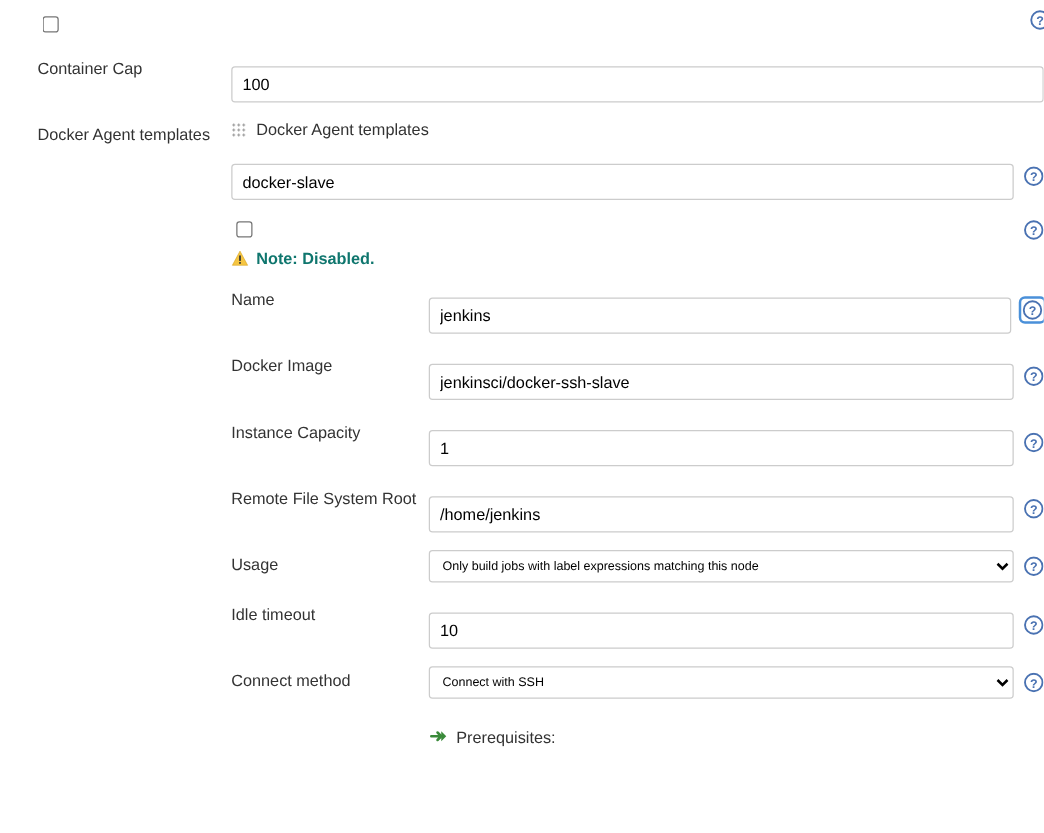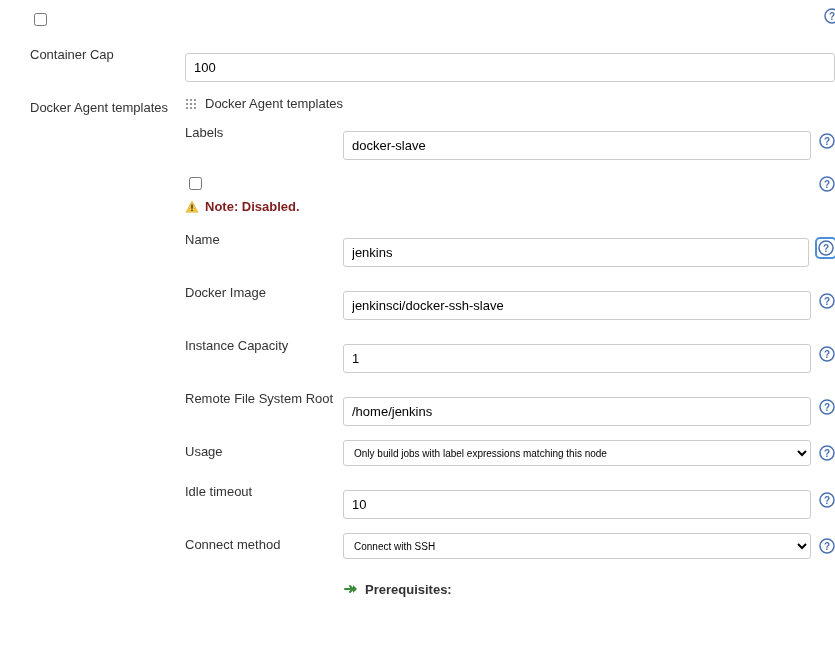--- a/index.html
+++ b/index.html
@@ -82,21 +82,21 @@
     margin-right: 8px;
     background-image: radial-gradient(circle, #999 1px, transparent 1px);
     background-size: 4px 4px;
   }
   .nested-row {
     display: flex;
     align-items: flex-start;
     margin-bottom: 14px;
   }
   .note {
-    color: #7f1d1d;
+    color: #0f766e;
     font-weight: bold;
     margin-top: 6px;
     display: flex;
     align-items: center;
   }
   .warn-icon {
     width: 14px;
     height: 14px;
     margin-right: 6px;
     display: inline-flex;
@@ -116,21 +116,21 @@
   }
   .btn-row-right {
     display: flex;
     justify-content: flex-end;
     padding-right: 24px;
   }
   .prereq-header {
     display: flex;
     align-items: center;
     margin-top: 8px;
-    font-weight: bold;
+    font-weight: normal;
   }
   .arrow-icon {
     width: 16px;
     height: 16px;
     margin-right: 6px;
     display: inline-flex;
   }
   ul.prereq-list {
     margin: 8px 0 0 20px;
     padding: 0 24px 0 16px;
@@ -176,21 +176,20 @@
 
   <div class="row" style="margin-bottom:0;">
     <div class="label-col">Docker Agent templates</div>
     <div style="flex:1;">
       <div class="nested-header">
         <span class="grip"></span>
         <span>Docker Agent templates</span>
       </div>
 
       <div class="nested-row">
-        <div class="sub-label-col">Labels</div>
         <div class="field-col">
           <input type="text" value="docker-slave" style="">
           <span class="help-icon">
             <svg viewBox="0 0 16 16">
                 <circle cx="8" cy="8" r="7" fill="none" stroke="#4a72b2" stroke-width="1.5"></circle>
                 <text x="8" y="12" text-anchor="middle" font-size="10" fill="#4a72b2" font-weight="bold">?</text>
               </svg>
           </span>
         </div>
       </div>

